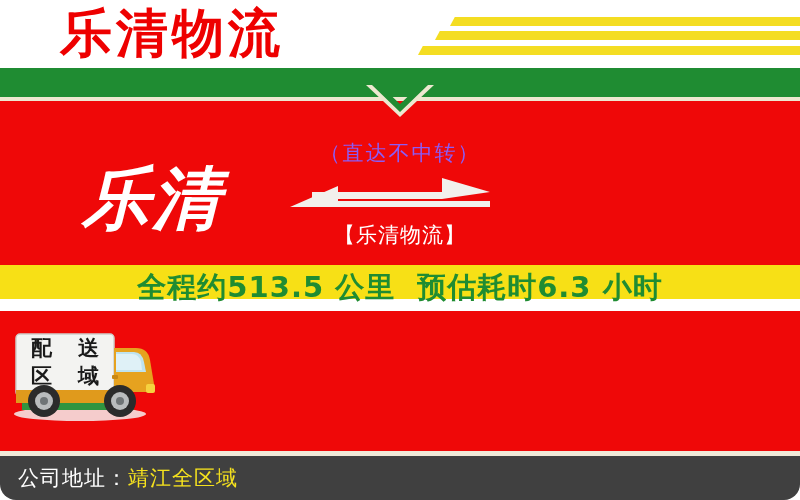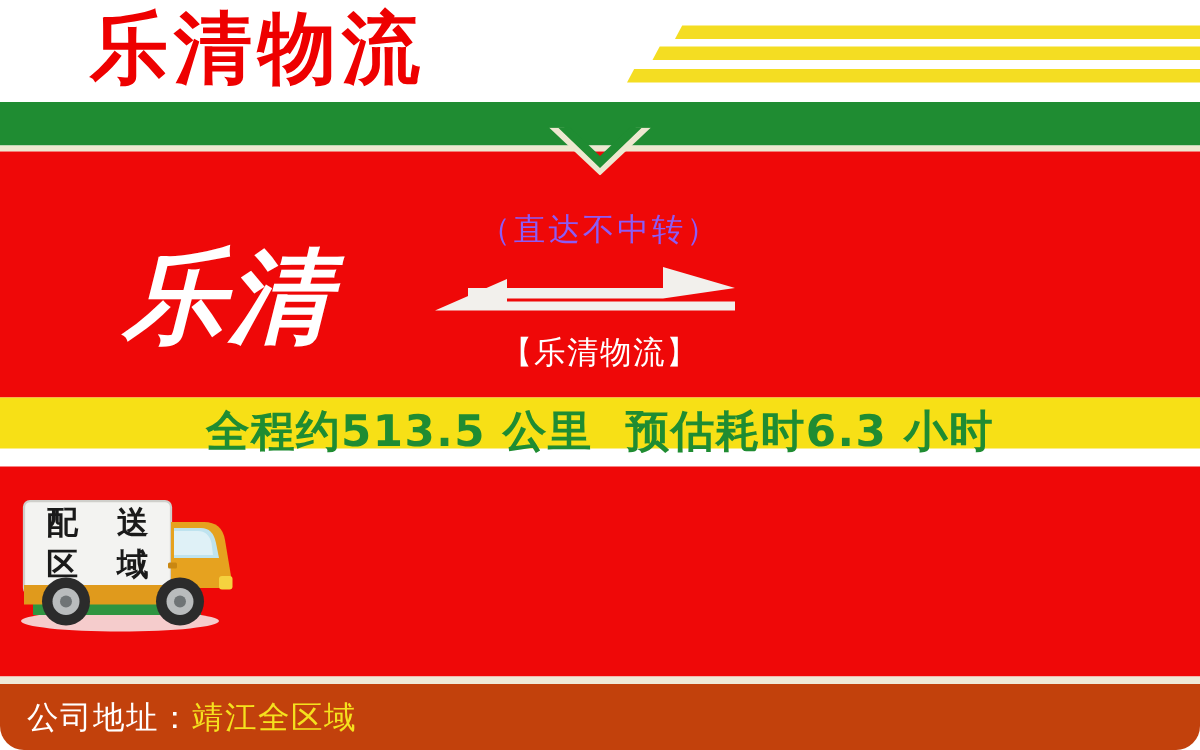--- a/index.html
+++ b/index.html
@@ -103,21 +103,21 @@
     position:absolute;left:166px;top:368px;
     font-size:19px;color:#ffffff;letter-spacing:2px;white-space:nowrap;
     font-family:"DejaVu Sans","Liberation Sans",sans-serif;
   }
 
   
   .footcream{
     position:absolute;left:0;top:451px;width:800px;height:5px;background:#efe9d8;
   }
   .footer{
-    position:absolute;left:0;top:456px;width:800px;height:44px;background:#c2410c;
+    position:absolute;left:0;top:456px;width:800px;height:44px;background:#404040;
   }
   .footer .addr{
     position:absolute;left:18px;top:0;height:44px;display:flex;align-items:center;
     font-size:21px;letter-spacing:1px;white-space:nowrap;
     font-family:"DejaVu Sans","Liberation Sans",sans-serif;
   }
   .addr .lab{color:#ffffff;}
   .addr .val{color:#f5e11e;}
 </style>
 </head>

